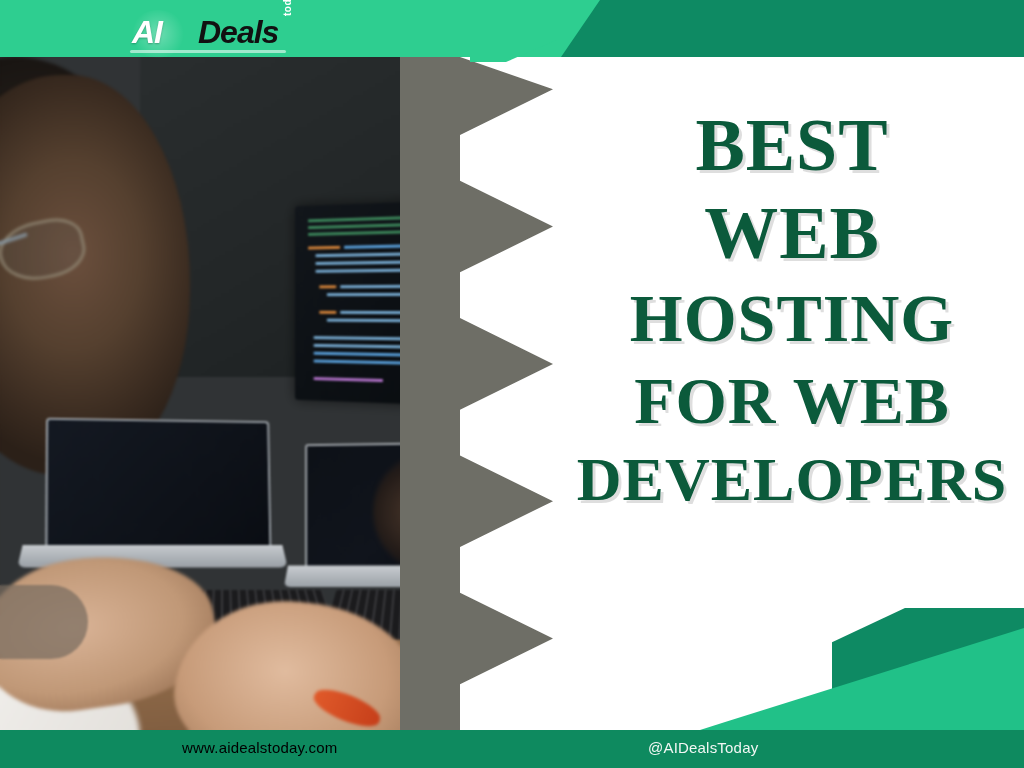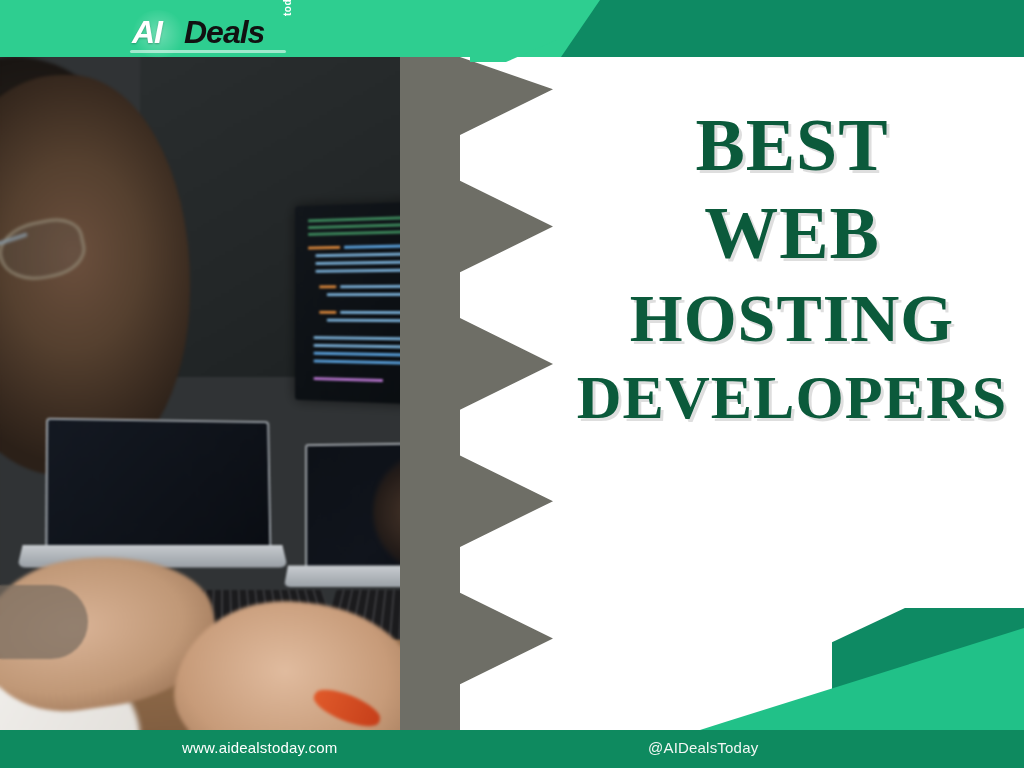--- a/index.html
+++ b/index.html
@@ -123,21 +123,21 @@
   .hdr-mint-tail { position:absolute; left:470px; top:40px; width:120px; height:22px;
     background:#2ece90; clip-path:polygon(0 0, 72% 0, 30% 100%, 0 100%); }
 
   .logo { position:absolute; left:124px; top:12px; width:180px; height:42px; z-index:6; }
   .logo-glow { position:absolute; left:6px; top:-2px; width:56px; height:48px;
     background:radial-gradient(circle,rgba(255,255,255,.30) 0%,rgba(255,255,255,0) 70%);
     border-radius:50%; }
   .logo-ai { position:absolute; left:8px; top:2px; font-size:32px; font-weight:bold;
     color:#ffffff; font-style:italic; letter-spacing:-1px;
     text-shadow:0 1px 2px rgba(0,0,0,.25); }
-  .logo-deals { position:absolute; left:60px; top:2px; font-size:32px; font-weight:bold;
+  .logo-deals { position:absolute; left:74px; top:2px; font-size:32px; font-weight:bold;
     color:#111111; font-style:italic; letter-spacing:-1px; }
   .logo-today { position:absolute; left:158px; top:4px; font-size:10px; font-weight:bold;
     color:#ffffff; transform:rotate(-90deg); transform-origin:left top;
     letter-spacing:.5px; }
   .logo-underline { position:absolute; left:6px; top:38px; width:156px; height:3px;
     background:rgba(255,255,255,.55); border-radius:2px; }
 
   
   .title-block { position:absolute; left:566px; top:108px; width:452px; z-index:5;
     text-align:center; }
@@ -151,21 +151,21 @@
 
   
   .br-dark { position:absolute; left:832px; top:608px; width:192px; height:122px;
     background:#0e8a63; clip-path:polygon(38% 0, 100% 0, 100% 100%, 0 100%, 0 28%); }
   .br-mint { position:absolute; left:700px; top:628px; width:324px; height:102px;
     background:#21c188; clip-path:polygon(100% 0, 100% 100%, 0 100%, 8% 92%); }
 
   
   .footer { position:absolute; left:0; top:730px; width:1024px; height:38px;
     background:#0e8a5f; }
-  .footer-url { position:absolute; left:182px; top:9px; font-size:15px; color:#ffffff;
+  .footer-url { position:absolute; left:182px; top:9px; font-size:15px; color:#000000;
     letter-spacing:.2px; }
   .footer-handle { position:absolute; left:648px; top:9px; font-size:15px; color:#f2f7f4;
     letter-spacing:.2px; }
 </style>
 </head>
 <body>
 
 <div id="canvas">
 
   <div class="photo-area">
@@ -265,20 +265,21 @@
     <span class="logo-ai">AI</span>
     <span class="logo-deals">Deals</span>
     <span class="logo-today">today</span>
     <span class="logo-underline"></span>
   </div>
 
   <div class="title-block">
     <div class="title-line tl-1">BEST</div>
     <div class="title-line tl-2">WEB</div>
     <div class="title-line tl-3">HOSTING</div>
+    <div class="title-line tl-4">FOR WEB</div>
     <div class="title-line tl-5">DEVELOPERS</div>
   </div>
 
   <div class="br-dark"></div>
   <div class="br-mint"></div>
 
   <div class="footer">
     <span class="footer-url">www.aidealstoday.com</span>
     <span class="footer-handle">@AIDealsToday</span>
   </div>

